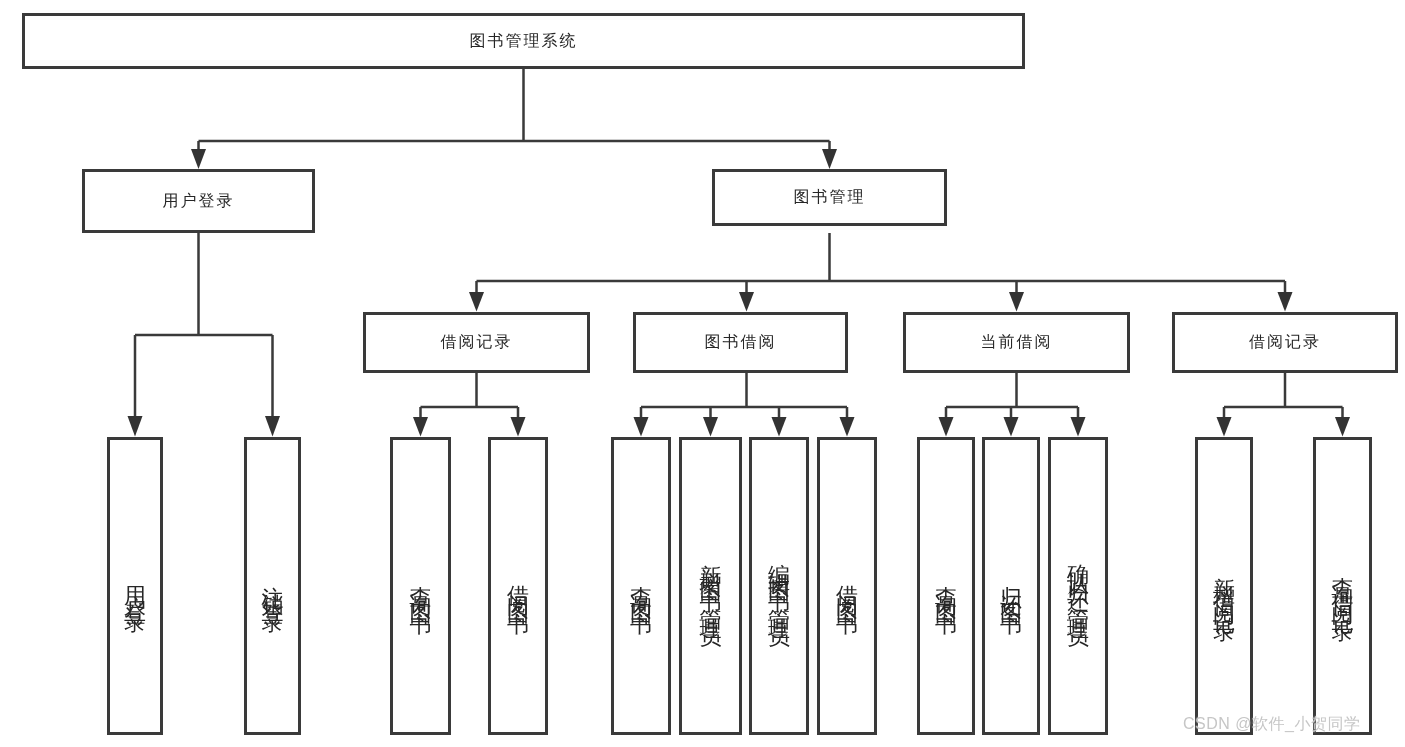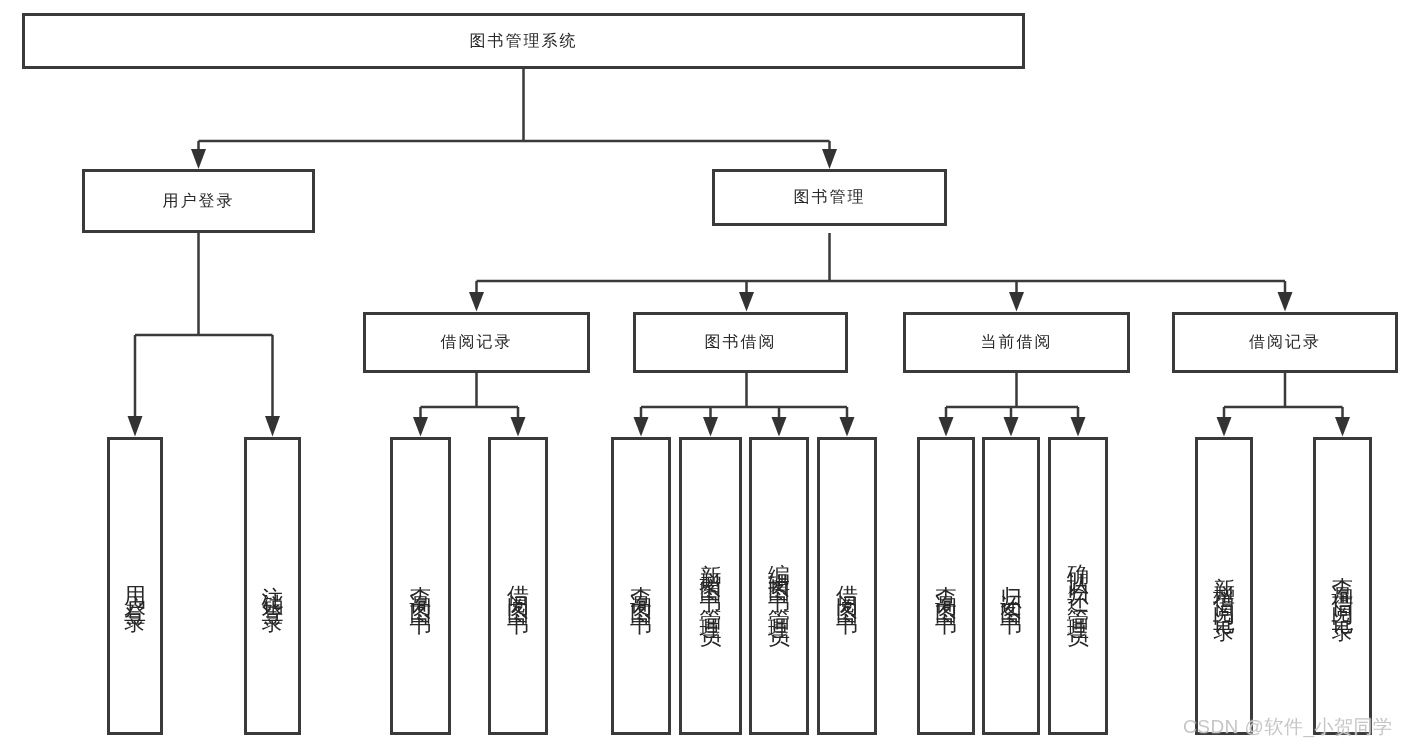--- a/index.html
+++ b/index.html
@@ -33,21 +33,21 @@
     font-size:22px;
     letter-spacing:9px;
     line-height:1;
     white-space:nowrap;
     color:var(--text);
   }
   .watermark{
     position:absolute;
     left:1183px;top:714px;
     width:222px;
-    font-size:19px;
+    font-size:16px;
     letter-spacing:0.5px;
     color:var(--watermark);
     z-index:6;
     white-space:nowrap;
     text-shadow:0 0 2px rgba(255,255,255,.85);
   }
 </style>
 </head>
 <body>
 

